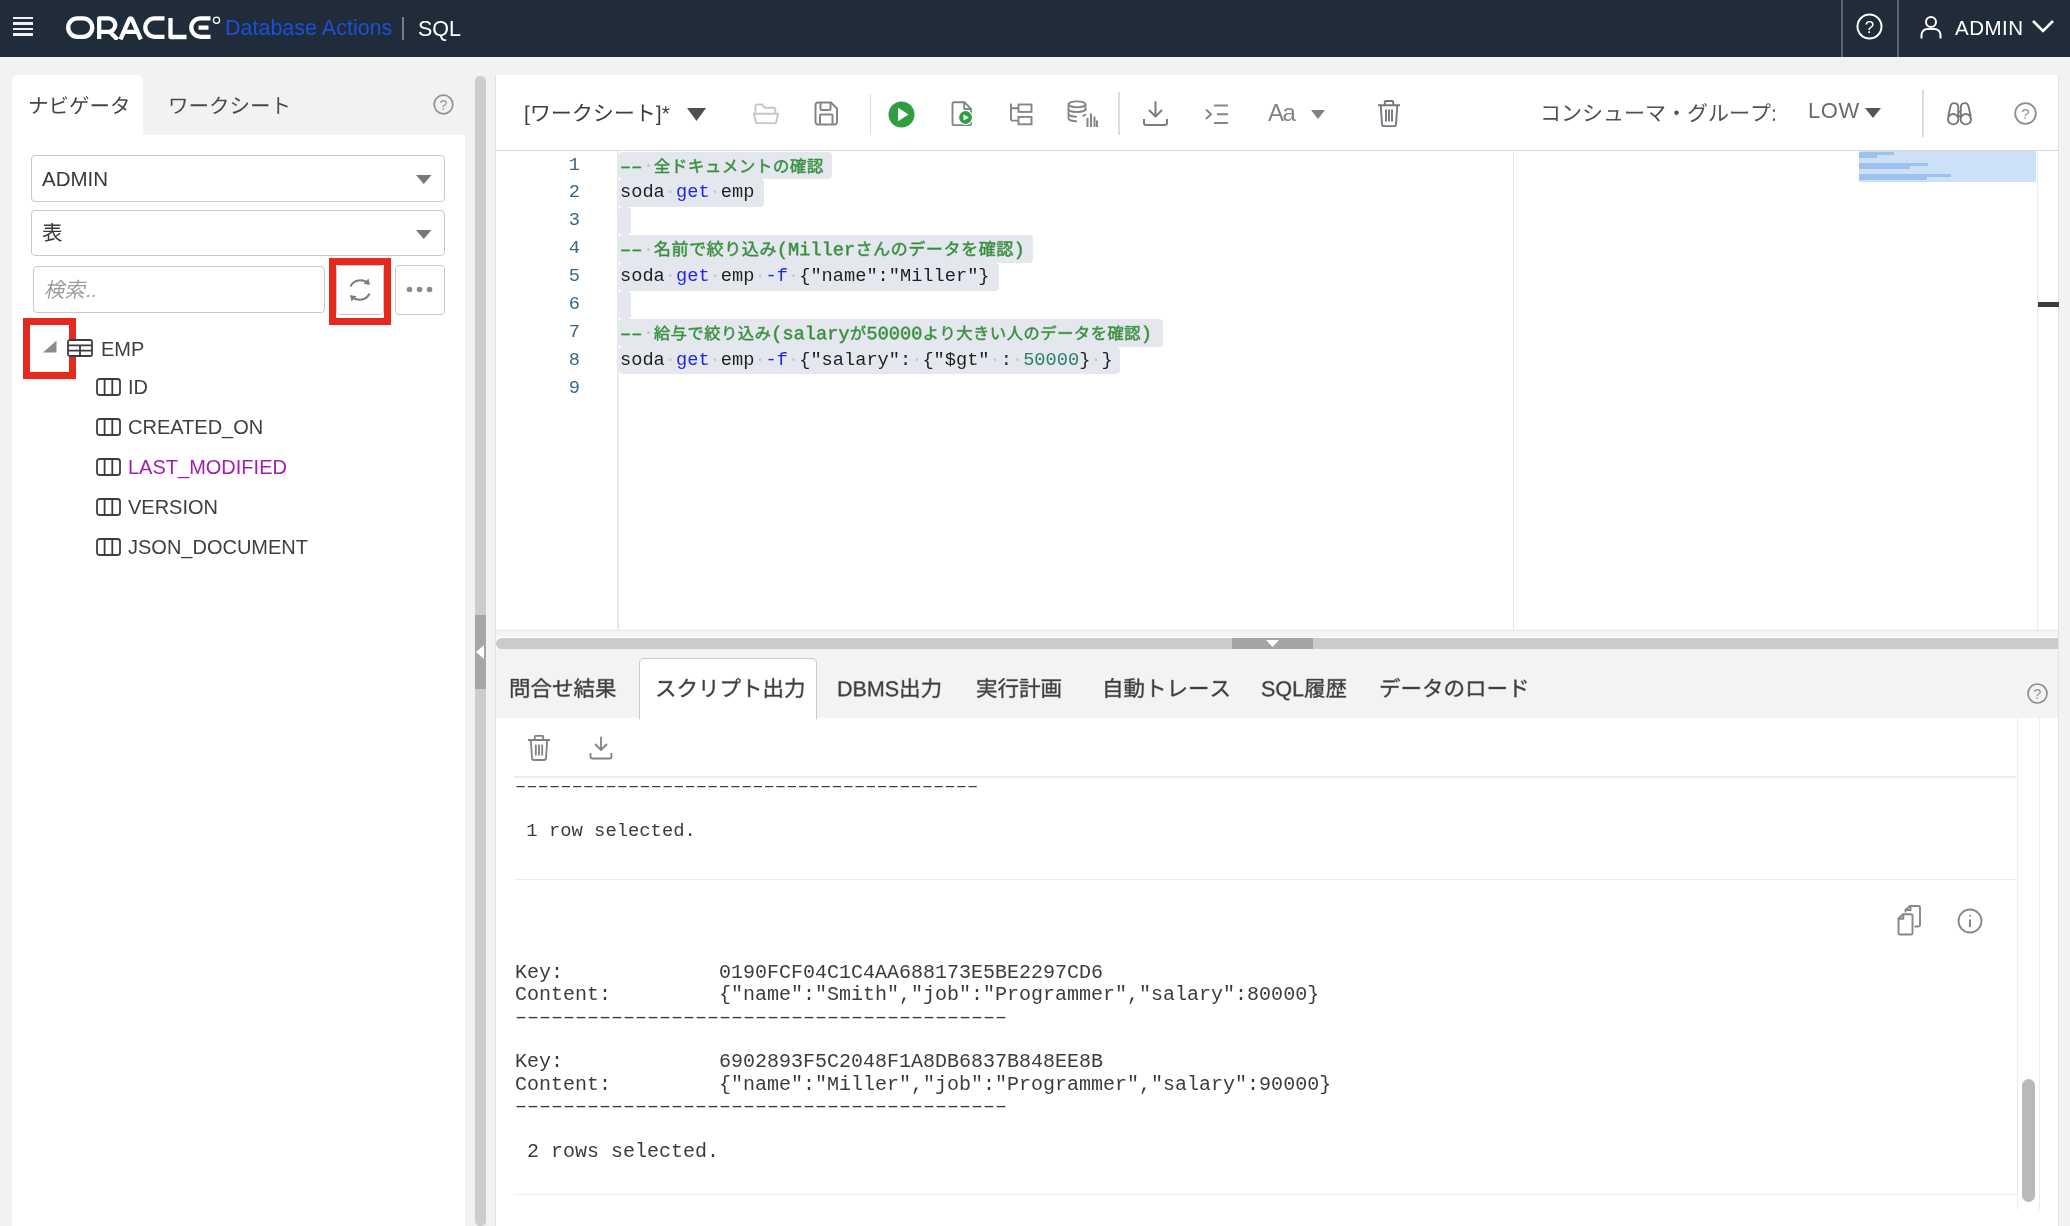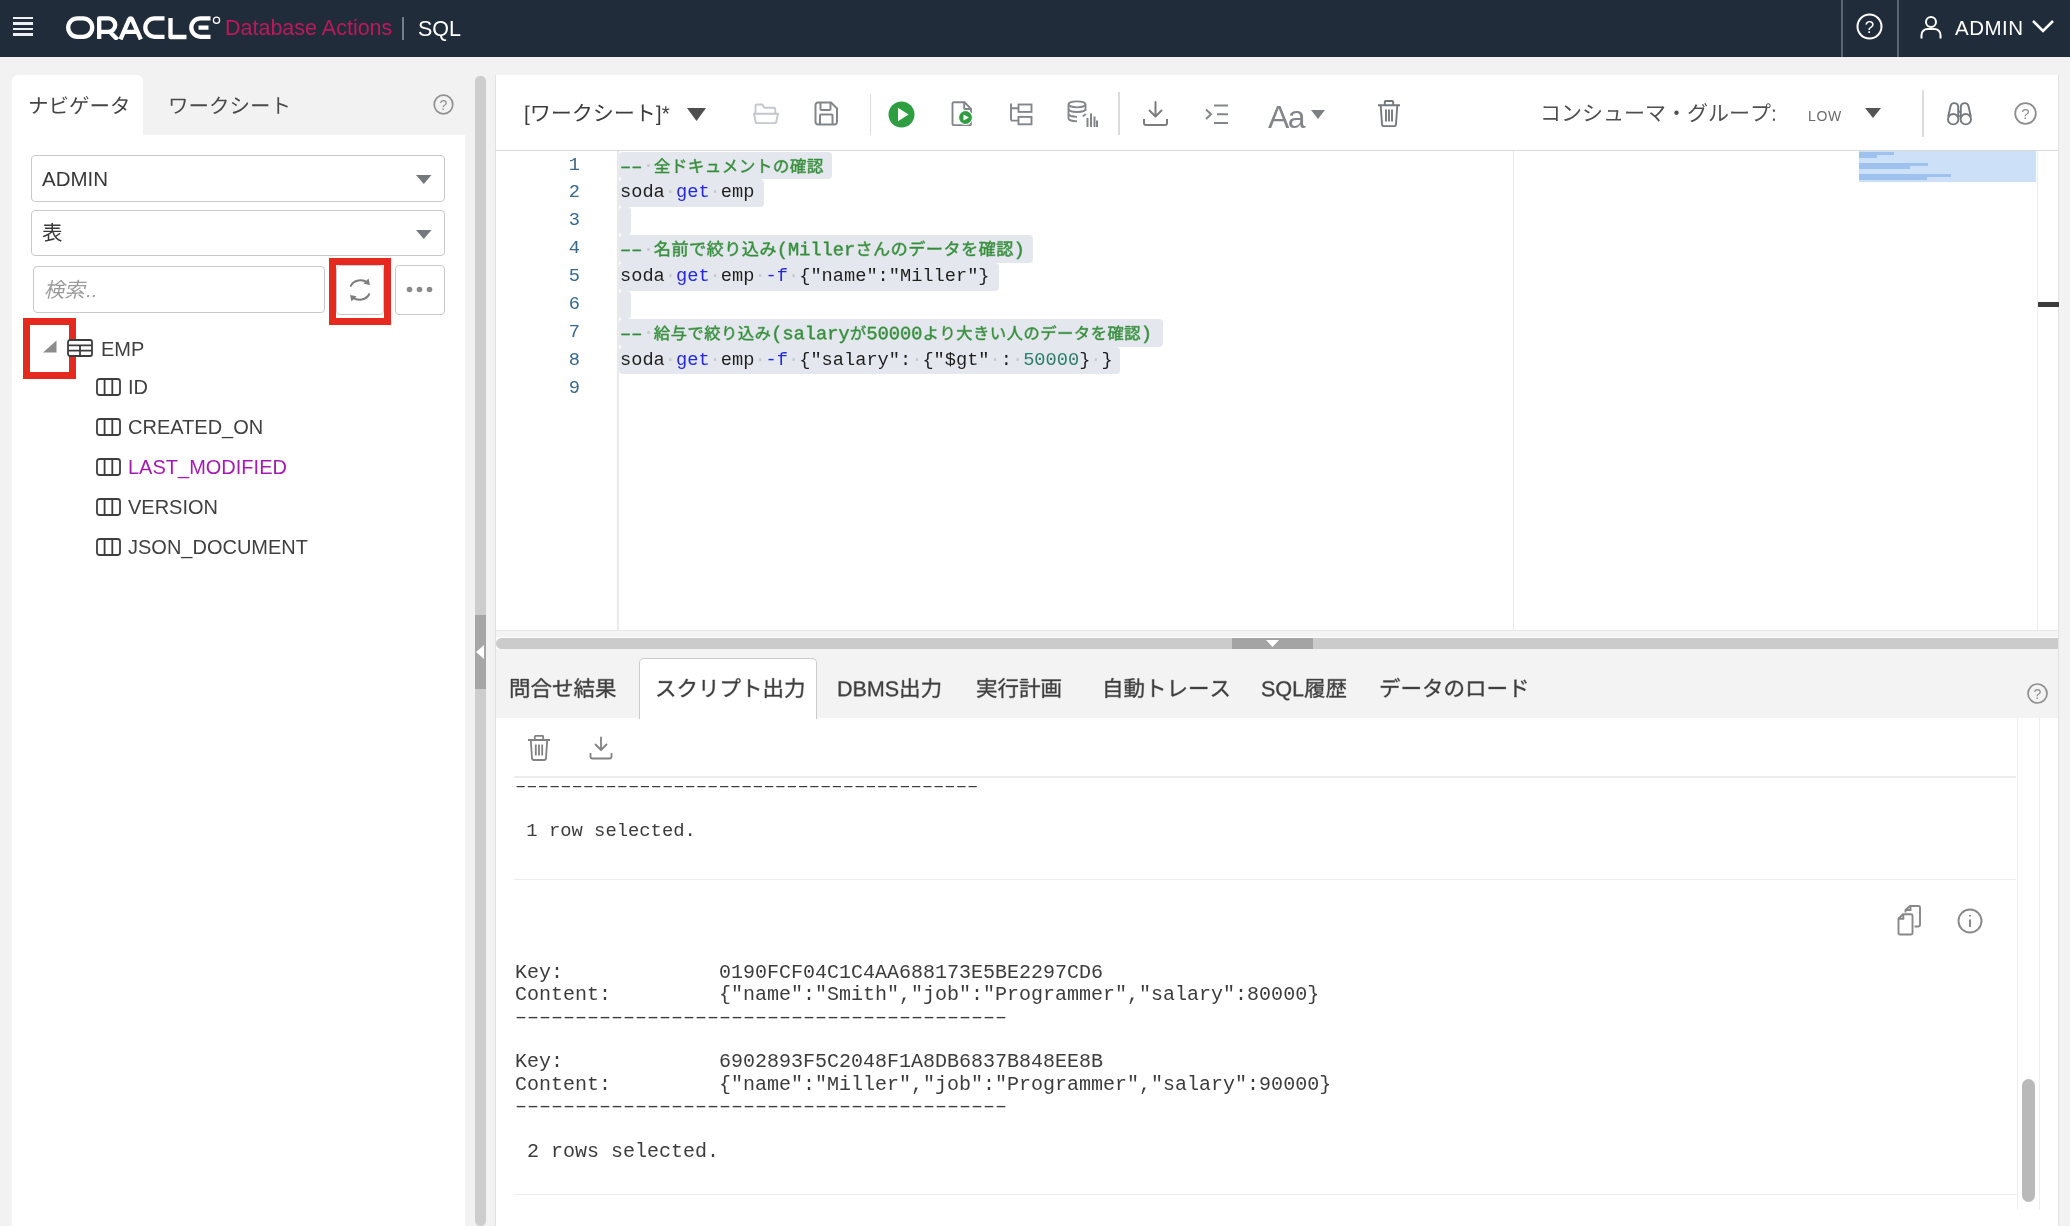--- a/index.html
+++ b/index.html
@@ -16,21 +16,21 @@
 <g fill="none" stroke="#ffffff" stroke-width="4.3">
 <rect x="2.2" y="2.4" width="24" height="18.4" rx="9.2"></rect>
 <path d="M33.2 23 V2.4 H42.5 a6.7 6.7 0 0 1 0 13.4 H34.8 M43.5 15.6 L51.5 23.6" stroke-linejoin="round"></path>
 <path d="M54.5 23.4 L63.3 3.2 a1.5 1.5 0 0 1 2.7 0 L74.8 23.4 M58.5 15.8 H71"></path>
 <path d="M98.5 2.4 H88.5 a9.2 9.2 0 0 0 0 18.4 H98.5"></path>
 <path d="M104.5 1.9 V21 H120.5" stroke-linejoin="round"></path>
 <path d="M144.5 2.4 H134.5 a9.2 9.2 0 0 0 0 18.4 H144.5 M132.5 11.6 H142.5"></path>
 </g>
     <circle cx="150.5" cy="4.2" r="3.1" fill="none" stroke="#fff" stroke-width="1.3"></circle>
   </svg>
-<div class="abs" style="left:225px;top:16px;font-size:21.5px;color:#be185d">Database Actions</div>
+<div class="abs" style="left:225px;top:16px;font-size:21.5px;color:#1d4ed8">Database Actions</div>
 <div class="abs" style="left:400px;top:14px;font-size:23px;color:#7b8592;font-weight:100">|</div>
 <div class="abs" style="left:418px;top:16.5px;font-size:21.5px;color:#fff">SQL</div>
 <div class="abs" style="left:1841px;top:0;width:2px;height:56.5px;background:#5a6675"></div>
 <div class="abs" style="left:1897px;top:0;width:2px;height:56.5px;background:#5a6675"></div>
 <svg class="abs" style="left:1856px;top:13px" width="27" height="27">
     <circle cx="13.5" cy="13.5" r="12" fill="none" stroke="#fff" stroke-width="2"></circle>
 <text x="13.5" y="19.5" text-anchor="middle" font-size="17" fill="#fff" font-family="Liberation Sans">?</text>
   </svg>
 <svg class="abs" style="left:1917px;top:13px" width="28" height="28" viewBox="0 0 28 28">
 <g fill="none" stroke="#fff" stroke-width="2">
@@ -191,35 +191,35 @@
       <path d="M13.5 2 V16 M7.5 10.5 L13.5 16.5 L19.5 10.5" stroke-linecap="round" stroke-linejoin="round"></path>
 <path d="M2 19 V23 a2 2 0 0 0 2 2 H23 a2 2 0 0 0 2-2 V19"></path>
     </g>
   </svg>
 <svg class="abs" style="left:1204.5px;top:102px" width="24" height="23" viewBox="0 0 24 23">
 <g fill="none" stroke="#82868a" stroke-width="2">
 <path d="M9 3.5 H23 M12 12.2 H23 M9 21 H23"></path>
 <path d="M1 7.5 L6 12.2 L1 16.9"></path>
     </g>
   </svg>
-<div class="abs" style="left:1268px;top:99px;font-size:32px;color:#82868a;letter-spacing:-1.5px">Aa</div>
+<div class="abs" style="left:1268px;top:99px;font-size:24px;color:#82868a;letter-spacing:-1.5px">Aa</div>
 <svg class="abs" style="left:1310.5px;top:110px" width="15" height="10">
     <path d="M0 0 H14 L7 9 Z" fill="#7d8184"></path>
   </svg>
 <svg class="abs" style="left:1377px;top:100px" width="24" height="27" viewBox="0 0 24 27">
 <g fill="none" stroke="#75797d" stroke-width="1.9">
       <path d="M1 5.2 H23 M7.8 5.2 V1.9 a0.9 0.9 0 0 1 0.9-0.9 h6.6 a0.9 0.9 0 0 1 0.9 0.9 V5.2"></path>
 <path d="M3.7 5.2 L5 24.3 a2 2 0 0 0 2 1.9 h10 a2 2 0 0 0 2-1.9 L20.3 5.2"></path>
 <path d="M9 9.5 V21.5 M12 9.5 V21.5 M15 9.5 V21.5"></path>
     </g>
   </svg>
 <svg style="position:absolute;left:1540px;top:98.3px;overflow:visible" width="239" height="30.4">
     <path transform="translate(0,22.7)" fill="#4f4f4f" d="M3.33 -2.81V-0.90C3.90 -0.94 4.85 -0.98 5.71 -0.98H15.98L15.93 0.18H17.82C17.80 -0.14 17.74 -1.09 17.74 -1.84V-12.68C17.74 -13.18 17.78 -13.83 17.80 -14.32C17.38 -14.30 16.75 -14.28 16.25 -14.28H5.90C5.22 -14.28 4.30 -14.32 3.61 -14.40V-12.53C4.09 -12.55 5.14 -12.60 5.92 -12.60H15.98V-2.68H5.67C4.78 -2.68 3.88 -2.75 3.33 -2.81Z M25.76 -15.39 24.57 -14.11C26.12 -13.06 28.74 -10.81 29.79 -9.72L31.12 -11.04C29.94 -12.22 27.25 -14.40 25.76 -15.39ZM23.96 -1.32 25.07 0.39C28.56 -0.25 31.22 -1.53 33.32 -2.85C36.49 -4.85 38.95 -7.70 40.38 -10.33L39.37 -12.11C38.15 -9.53 35.59 -6.42 32.36 -4.38C30.36 -3.15 27.63 -1.86 23.96 -1.32Z M48.32 -16.12 47.37 -14.72C48.61 -14.00 50.88 -12.49 51.89 -11.73L52.87 -13.16C51.97 -13.83 49.56 -15.43 48.32 -16.12ZM45.17 -1.11 46.13 0.58C48.09 0.18 50.98 -0.79 53.10 -2.01C56.44 -3.99 59.36 -6.69 61.17 -9.53L60.16 -11.25C58.46 -8.29 55.69 -5.56 52.20 -3.57C50.08 -2.35 47.48 -1.51 45.17 -1.11ZM45.15 -11.40 44.22 -9.97C45.48 -9.32 47.77 -7.85 48.80 -7.09L49.77 -8.56C48.84 -9.24 46.38 -10.73 45.15 -11.40Z M66.12 -1.91V-0.16C66.73 -0.21 67.22 -0.23 67.87 -0.23C68.90 -0.23 78.18 -0.23 79.38 -0.23C79.82 -0.23 80.59 -0.21 80.97 -0.18V-1.89C80.53 -1.84 79.77 -1.82 79.31 -1.82H77.25C77.55 -3.73 78.16 -7.91 78.33 -9.34C78.35 -9.51 78.41 -9.78 78.47 -9.99L77.19 -10.60C77.00 -10.52 76.48 -10.45 76.14 -10.45C74.99 -10.45 70.58 -10.45 69.76 -10.45C69.23 -10.45 68.60 -10.52 68.10 -10.58V-8.82C68.62 -8.84 69.17 -8.88 69.78 -8.88C70.37 -8.88 75.15 -8.88 76.46 -8.88C76.39 -7.68 75.78 -3.59 75.47 -1.82H67.87C67.24 -1.82 66.63 -1.86 66.12 -1.91Z M86.14 -9.09V-7.03C86.79 -7.09 87.90 -7.14 89.06 -7.14C90.63 -7.14 99.01 -7.14 100.59 -7.14C101.53 -7.14 102.41 -7.05 102.83 -7.03V-9.09C102.37 -9.05 101.61 -8.98 100.56 -8.98C99.01 -8.98 90.61 -8.98 89.06 -8.98C87.88 -8.98 86.77 -9.05 86.14 -9.09Z M114.61 -3.33C115.94 -1.97 117.62 -0.12 118.39 0.94L119.93 -0.27C119.09 -1.30 117.6 -2.87 116.34 -4.13C119.80 -6.78 122.47 -10.20 123.98 -12.66C124.11 -12.85 124.29 -13.08 124.50 -13.31L123.18 -14.38C122.89 -14.28 122.40 -14.21 121.82 -14.21C119.72 -14.21 110.37 -14.21 109.30 -14.21C108.57 -14.21 107.75 -14.30 107.16 -14.38V-12.49C107.58 -12.53 108.48 -12.62 109.30 -12.62C110.52 -12.62 119.78 -12.62 121.65 -12.62C120.60 -10.73 118.18 -7.64 115.10 -5.33C113.67 -6.61 111.95 -8.00 111.17 -8.56L109.80 -7.47C110.92 -6.69 113.35 -4.59 114.61 -3.33Z M136.5 -10.20C135.26 -10.20 134.27 -9.21 134.27 -7.98C134.27 -6.74 135.26 -5.75 136.5 -5.75C137.73 -5.75 138.72 -6.74 138.72 -7.98C138.72 -9.21 137.73 -10.20 136.5 -10.20Z M163.06 -16.8 161.95 -16.31C162.51 -15.54 163.23 -14.25 163.65 -13.41L164.78 -13.92C164.34 -14.78 163.59 -16.04 163.06 -16.8ZM165.37 -17.64 164.26 -17.15C164.85 -16.38 165.54 -15.18 166.00 -14.28L167.11 -14.78C166.74 -15.56 165.92 -16.86 165.37 -17.64ZM157.41 -15.79 155.48 -16.44C155.35 -15.89 155.04 -15.14 154.83 -14.76C153.90 -12.89 151.85 -9.82 148.21 -7.66L149.68 -6.59C151.99 -8.10 153.74 -9.97 155.02 -11.76H162.09C161.67 -9.84 160.37 -7.11 158.76 -5.20C156.84 -2.96 154.22 -1.07 150.36 0.06L151.89 1.44C155.82 -0.02 158.34 -1.93 160.25 -4.26C162.12 -6.55 163.40 -9.38 163.96 -11.50C164.07 -11.84 164.28 -12.32 164.45 -12.62L163.06 -13.46C162.72 -13.33 162.26 -13.27 161.7 -13.27H156.00L156.49 -14.15C156.70 -14.53 157.08 -15.24 157.41 -15.79Z M179.00 -0.44 180.11 0.48C180.26 0.35 180.49 0.18 180.83 0.0C183.26 -1.19 186.18 -3.36 187.99 -5.81L187.00 -7.24C185.38 -4.87 182.80 -2.96 180.87 -2.07C180.87 -2.73 180.87 -12.87 180.87 -14.19C180.87 -14.99 180.93 -15.58 180.95 -15.75H179.02C179.04 -15.58 179.13 -14.99 179.13 -14.19C179.13 -12.87 179.13 -2.58 179.13 -1.61C179.13 -1.19 179.08 -0.77 179.00 -0.44ZM169.38 -0.54 170.96 0.50C172.72 -0.94 174.06 -3.00 174.69 -5.25C175.26 -7.35 175.35 -11.84 175.35 -14.17C175.35 -14.80 175.43 -15.43 175.45 -15.68H173.52C173.60 -15.24 173.67 -14.78 173.67 -14.15C173.67 -11.82 173.64 -7.62 173.04 -5.71C172.41 -3.67 171.15 -1.80 169.38 -0.54Z M191.14 -9.09V-7.03C191.79 -7.09 192.90 -7.14 194.06 -7.14C195.63 -7.14 204.01 -7.14 205.59 -7.14C206.53 -7.14 207.41 -7.05 207.83 -7.03V-9.09C207.37 -9.05 206.61 -8.98 205.56 -8.98C204.01 -8.98 195.61 -8.98 194.06 -8.98C192.88 -8.98 191.77 -9.05 191.14 -9.09Z M226.90 -15.07C226.90 -15.85 227.53 -16.48 228.29 -16.48C229.06 -16.48 229.69 -15.85 229.69 -15.07C229.69 -14.32 229.06 -13.69 228.29 -13.69C227.53 -13.69 226.90 -14.32 226.90 -15.07ZM225.93 -15.07C225.93 -14.84 225.98 -14.61 226.04 -14.40L225.37 -14.38C224.40 -14.38 216.02 -14.38 214.83 -14.38C214.13 -14.38 213.31 -14.44 212.73 -14.53V-12.66C213.27 -12.68 213.99 -12.72 214.83 -12.72C216.02 -12.72 224.34 -12.72 225.56 -12.72C225.28 -10.71 224.30 -7.79 222.81 -5.88C221.06 -3.63 218.69 -1.84 214.62 -0.84L216.04 0.73C219.91 -0.46 222.41 -2.41 224.32 -4.87C225.98 -7.03 227.01 -10.41 227.45 -12.62L227.49 -12.85C227.74 -12.76 228.01 -12.72 228.29 -12.72C229.59 -12.72 230.66 -13.77 230.66 -15.07C230.66 -16.38 229.59 -17.45 228.29 -17.45C226.98 -17.45 225.93 -16.38 225.93 -15.07Z M232.91 -8.97V-11.09H234.91V-8.97ZM232.91 0.0V-2.12H234.91V0.0Z"></path>
   </svg>
-<div class="abs" style="left:1808px;top:108px;font-size:14px;color:#6a6a6a;letter-spacing:0.6px">LOW</div>
+<div class="abs" style="left:1808px;top:98px;font-size:22px;color:#6a6a6a;letter-spacing:0.6px">LOW</div>
 <svg class="abs" style="left:1865px;top:108px" width="17" height="11">
     <path d="M0 0 H16 L8 10 Z" fill="#555"></path>
   </svg>
 <div class="abs" style="left:1922px;top:90px;width:1.6px;height:47px;background:#dcdcdc"></div>
 <svg class="abs" style="left:1945.5px;top:101.5px" width="27" height="24" viewBox="0 0 27 24">
 <g fill="none" stroke="#75797d" stroke-width="1.9">
 <path d="M2.2 14.5 L4.5 4.2 A3.9 3.9 0 0 1 12.2 4.8 V14.5"></path>
 <circle cx="7.2" cy="17.2" r="5.2"></circle>
 <path d="M24.8 14.5 L22.5 4.2 A3.9 3.9 0 0 0 14.8 4.8 V14.5"></path>
 <circle cx="19.8" cy="17.2" r="5.2"></circle>

